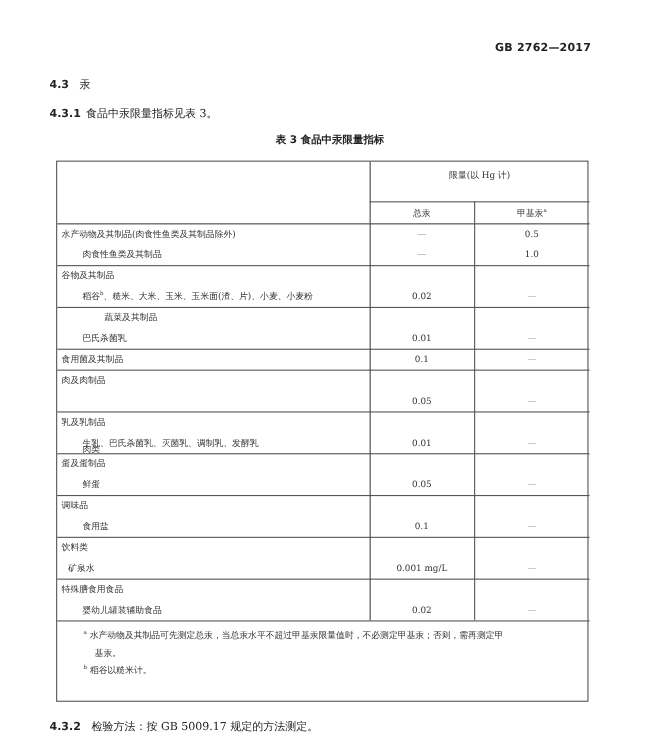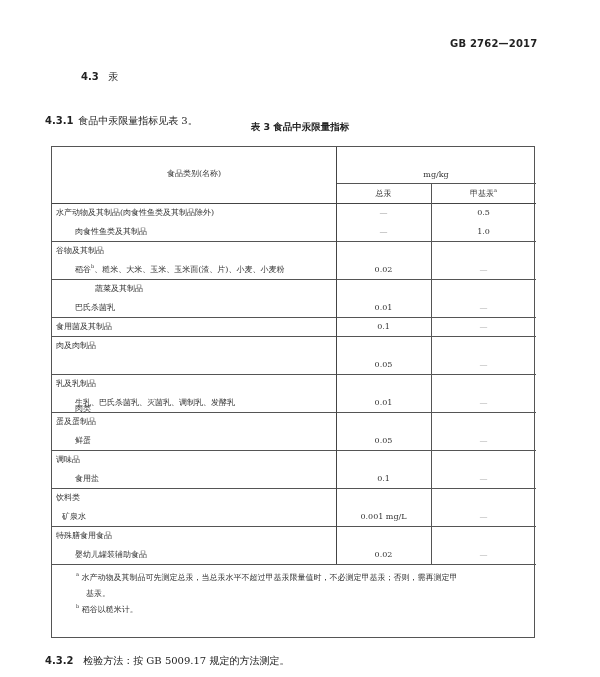--- a/index.html
+++ b/index.html
@@ -14,22 +14,22 @@
       font-weight: bold; font-size: 10px; color: #222; letter-spacing: 0.2px;
     }
     .sec {
       position: absolute; left: 45px;
       font-family: "DejaVu Sans", "Liberation Sans", sans-serif;
       font-size: 10px; color: #222;
     }
     .sec .num { font-weight: bold; display: inline-block; }
     .sec .txt { font-family: "DejaVu Serif", "Liberation Serif", serif; }
     .sec-43 { top: 70px; }
-    .sec-43 .num { width: 24px; margin-left: 36px; }
-    .sec-431 { top: 96px; margin-top: 18px; }
+    .sec-43 .num { width: 24px; }
+    .sec-431 { top: 96px; }
     .sec-431 .num { width: 30px; }
     .sec-432 { top: 654px; }
     .sec-432 .num { width: 35px; }
     .table-title {
       position: absolute; left: 0; width: 600px; top: 121px; text-align: center;
       font-family: "DejaVu Sans", "Liberation Sans", sans-serif;
       font-weight: bold; font-size: 9.5px; color: #222;
     }
     .tbl {
       position: absolute; left: 51px; top: 146px; width: 484px; height: 492px;
@@ -64,22 +64,21 @@
 
 <div class="sec sec-431">
   <span class="num">4.3.1</span>
   <span class="txt">食品中汞限量指标见表 3。</span>
 </div>
 
 <div class="table-title">表 3   食品中汞限量指标</div>
 
 <div class="tbl" id="tbl">
 
-  <div class="cell hdr-name">食品类别(名称)</div>
-  <div class="cell hdr-unit">mg/kg</div>
+  <div class="cell hdr-limit">限量(以 Hg 计)</div>
   <div class="cell hdr-total">总汞</div>
   <div class="cell hdr-methyl"><span>甲基汞</span><sup class="fn">a</sup></div>
 
   <div class="line-h" style="left:284px; width:200px; top:36px;"></div>
   <div class="line-h thick" style="left:0; width:484px; top:56px;"></div>
   <div class="line-v" style="left:284px; top:0; height:56px; border-left-width:1.3px; border-left-color:#444;"></div>
   <div class="line-v" style="left:379px; top:36px; height:20px;"></div>
 
   <div id="rows">
       <div class="cell" style="left: 4px; top: 61px;"><span>水产动物及其制品(肉食性鱼类及其制品除外)</span></div>

